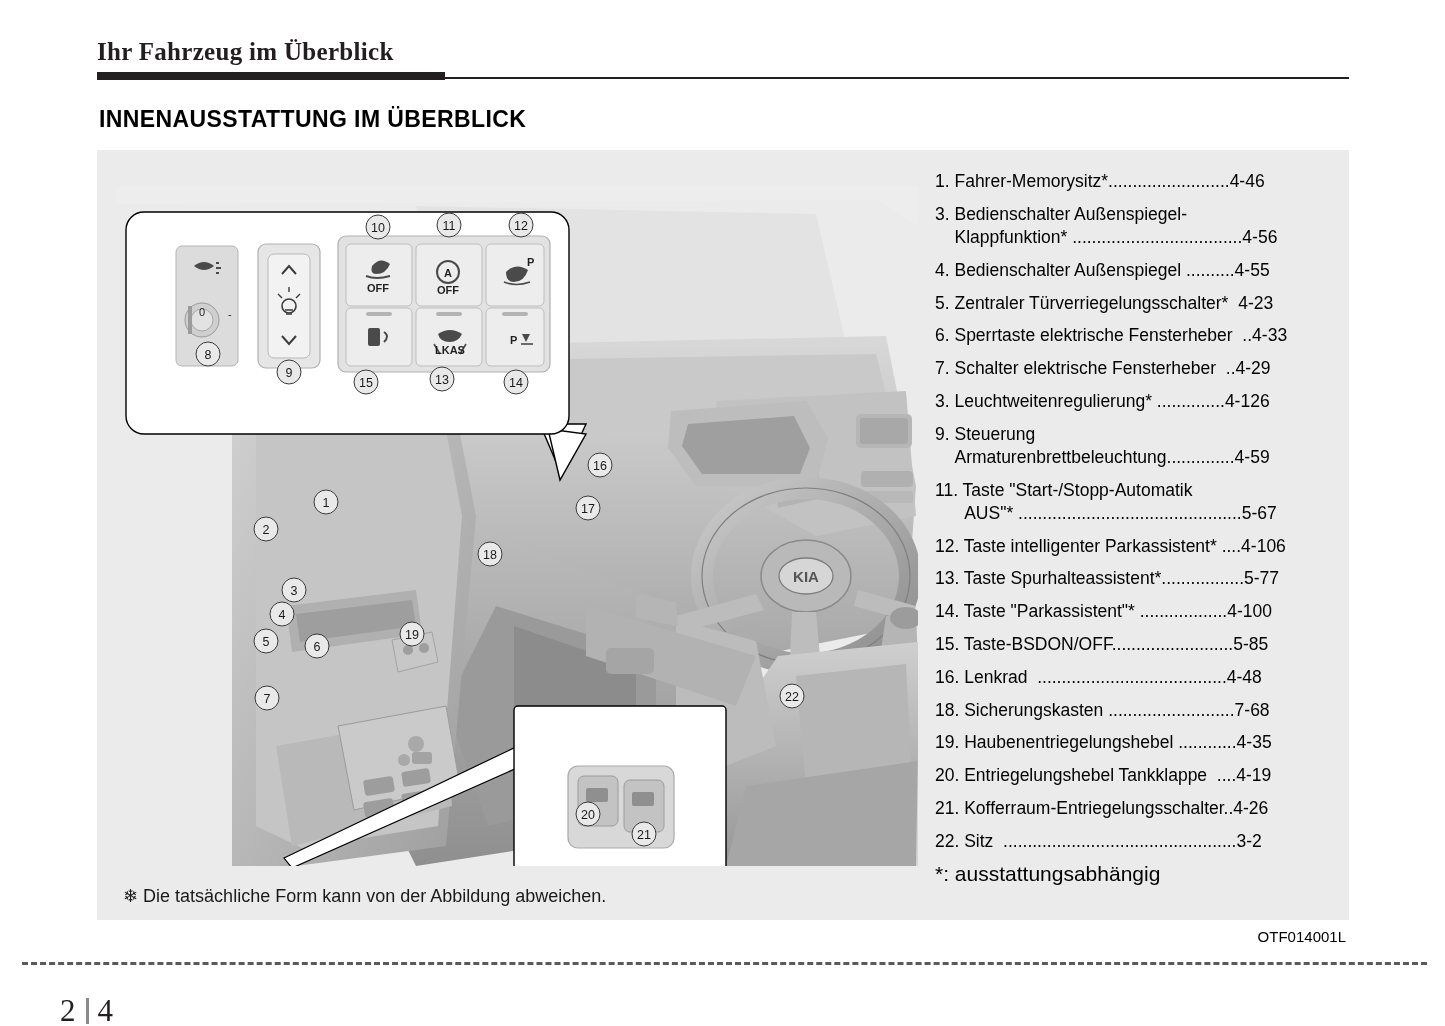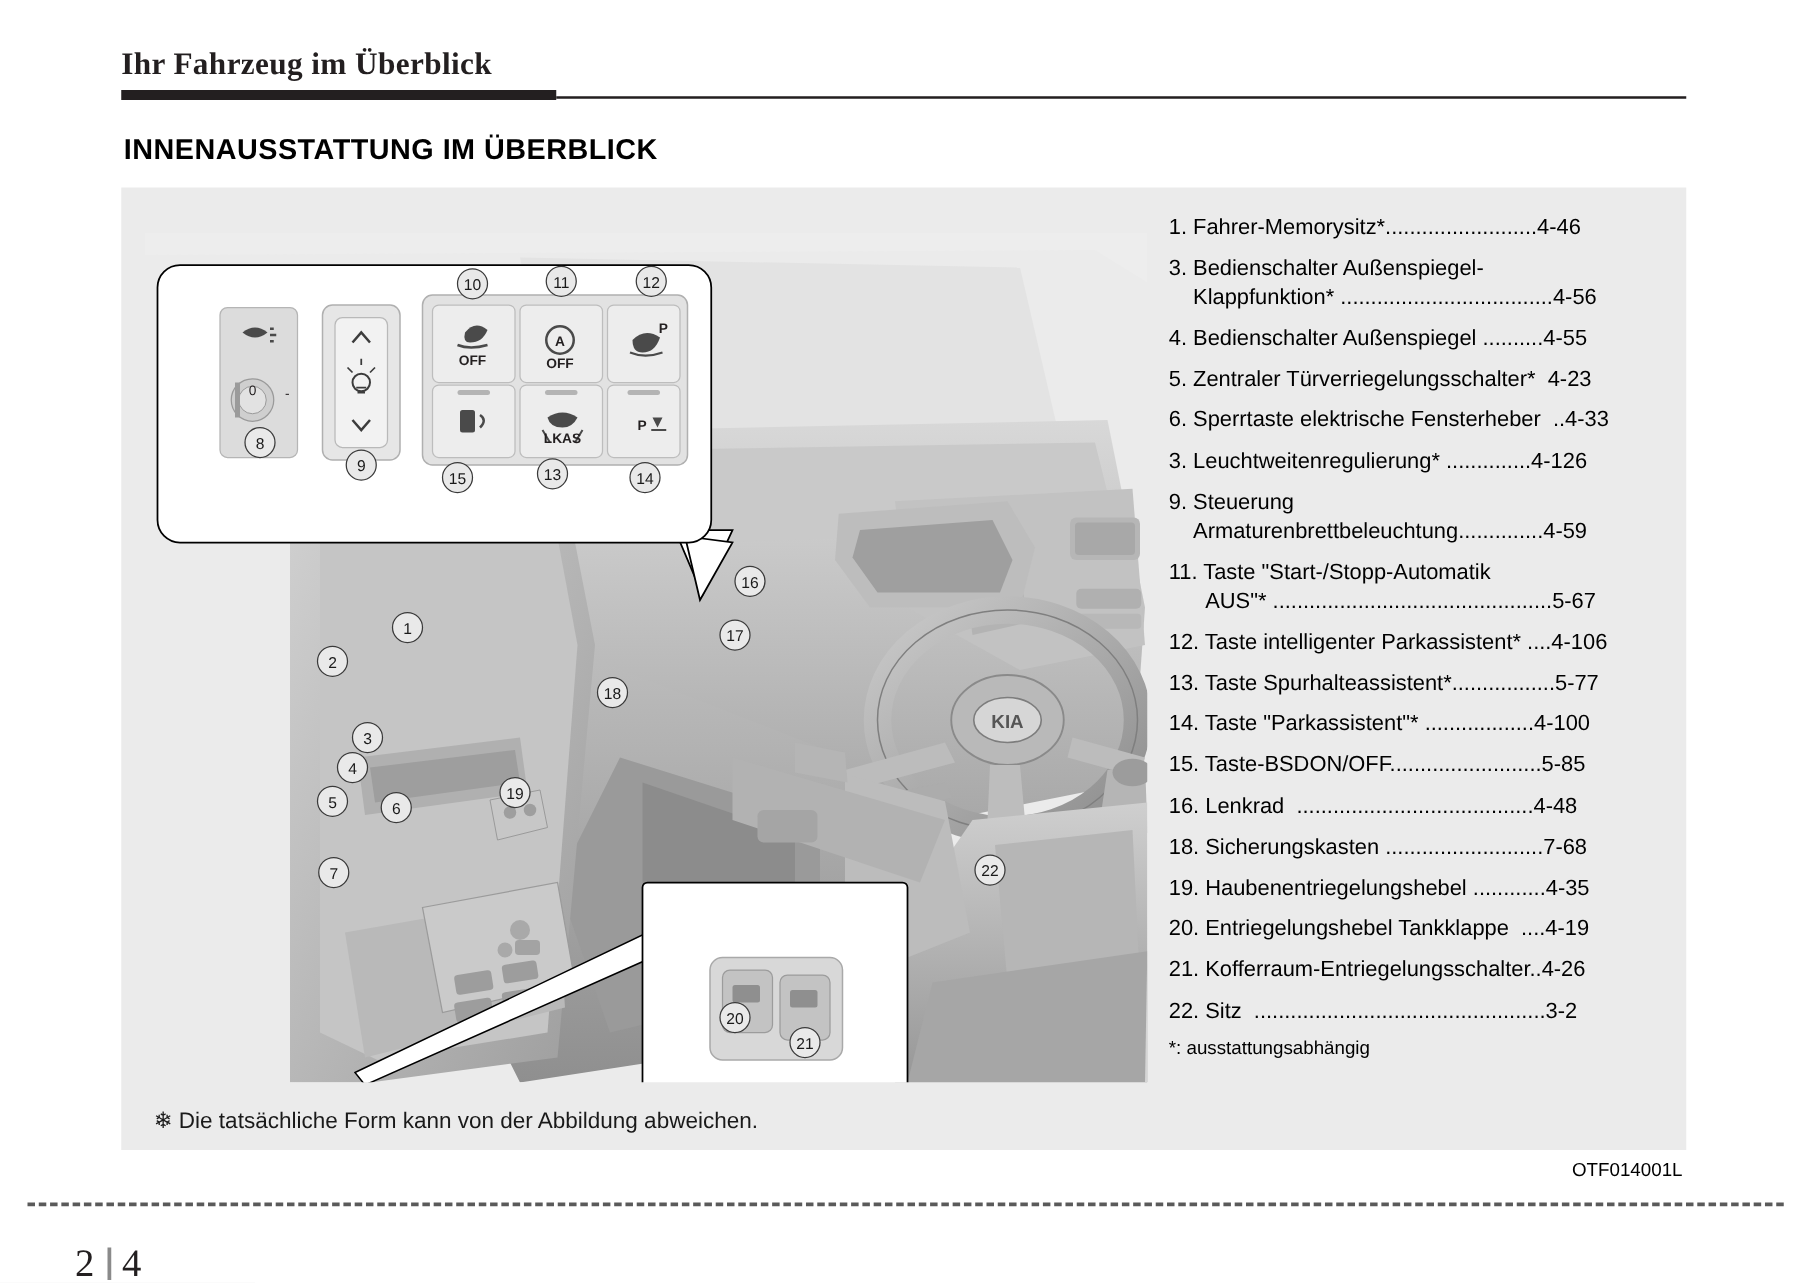--- a/index.html
+++ b/index.html
@@ -103,21 +103,21 @@
     width: 400px;
   }
   .legend-item {
     font-size: 17.5px;
     line-height: 1.33;
     color: #000;
     margin-bottom: 9.5px;
     white-space: pre-wrap;
   }
   .legend-note {
-    font-size: 15px;
+    font-size: 21px;
     color: #000;
     margin-top: 2px;
   }
 
   
   .figcode {
     position: absolute;
     right: 99px;
     top: 928px;
     font-size: 15px;
@@ -490,20 +490,21 @@
 
     <div class="footnote">❄ Die tatsächliche Form kann von der Abbildung abweichen.</div>
 
     <div class="legend">
       <div class="legend-item">1. Fahrer-Memorysitz*.........................4-46</div>
       <div class="legend-item">3. Bedienschalter Außenspiegel-
     Klappfunktion* ...................................4-56</div>
       <div class="legend-item">4. Bedienschalter Außenspiegel ..........4-55</div>
       <div class="legend-item">5. Zentraler Türverriegelungsschalter*  4-23</div>
       <div class="legend-item">6. Sperrtaste elektrische Fensterheber  ..4-33</div>
+      <div class="legend-item">7. Schalter elektrische Fensterheber  ..4-29</div>
       <div class="legend-item">3. Leuchtweitenregulierung* ..............4-126</div>
       <div class="legend-item">9. Steuerung
     Armaturenbrettbeleuchtung..............4-59</div>
       <div class="legend-item">11. Taste "Start-/Stopp-Automatik
       AUS"* ..............................................5-67</div>
       <div class="legend-item">12. Taste intelligenter Parkassistent* ....4-106</div>
       <div class="legend-item">13. Taste Spurhalteassistent*.................5-77</div>
       <div class="legend-item">14. Taste "Parkassistent"* ..................4-100</div>
       <div class="legend-item">15. Taste-BSDON/OFF.........................5-85</div>
       <div class="legend-item">16. Lenkrad  .......................................4-48</div>

